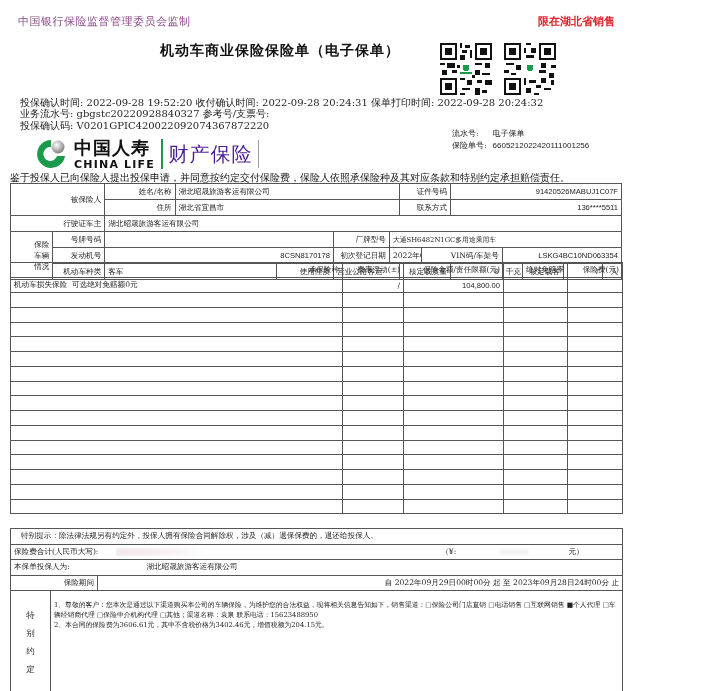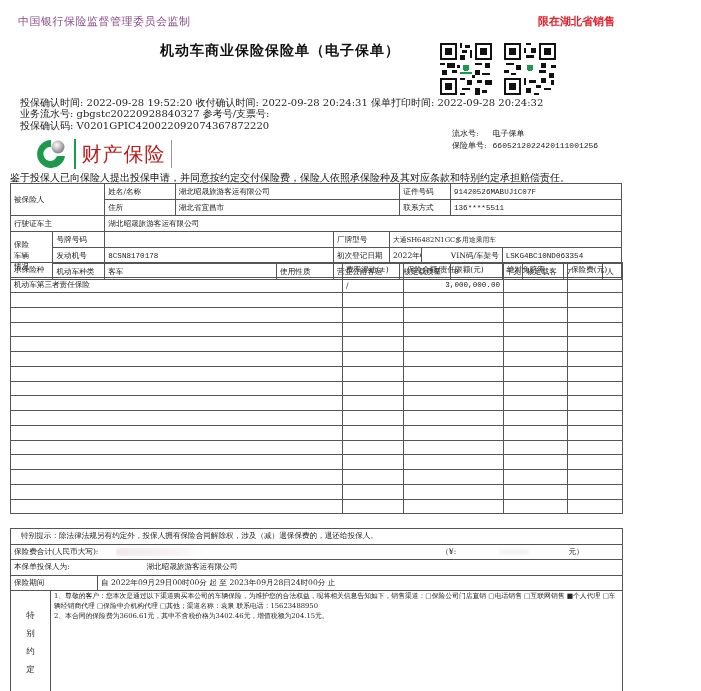--- a/index.html
+++ b/index.html
@@ -18,37 +18,37 @@
   .policy-info { left: 452px; font-size: 8px; white-space: nowrap; color:#222; }
   .pi1 { top: 128px; }
   .pi2 { top: 140px; }
   .pi-label { display: inline-block; width: 38px; }
   .logo { left: 34px; top: 136px; height: 36px; display: flex; align-items: center; }
   .logo-mark { width: 34px; height: 34px; }
   .logo-text { margin-left: 6px; display: flex; flex-direction: column; line-height: 1; }
   .logo-cn { font-family: "DejaVu Sans", "Liberation Sans", sans-serif; font-weight: bold; font-size: 18px; color: #111; letter-spacing: 1px; }
   .logo-en { font-family: "DejaVu Sans", "Liberation Sans", sans-serif; font-weight: bold; font-size: 11px; color: #111; letter-spacing: 1.2px; margin-top: 2px; }
   .logo-sep { width: 1.5px; height: 30px; background: #1a9a4a; margin: 0 6px; }
-  .logo-sub { font-family: "DejaVu Sans", "Liberation Sans", sans-serif; font-size: 20px; color: #b91c1c; letter-spacing: 1px; text-align: right; }
+  .logo-sub { font-family: "DejaVu Sans", "Liberation Sans", sans-serif; font-size: 20px; color: #4c1d95; letter-spacing: 1px; text-align: right; }
   .logo-sep2 { width: 1px; height: 28px; background: #999; margin-left: 5px; }
   .preamble { left: 10px; top: 171px; font-size: 10px; color: #111; white-space: nowrap; }
 
   table { border-collapse: collapse; position: absolute; left: 10px; width: 612px; table-layout: fixed; }
   td { border: 1px solid #555; font-size: 7.6px; padding: 0 3px; height: 16px; white-space: nowrap; overflow: hidden; color: #222; }
-  .c { text-align: left; }
+  .c { text-align: right; }
   .r { text-align: right; }
   .t1 { top: 183px; }
   .t2 { top: 262px; }
   .t2 td { height: 15px; }
   .t2 .blank td { height: 14.75px; }
   .t3 { top: 528px; }
   .t3 td { height: 15.5px; }
   .special td.label { text-align: center; vertical-align: middle; font-size: 8.5px; line-height: 18px; }
-  .special td.content { vertical-align: top; white-space: normal; font-size: 6.8px; line-height: 10px; padding-top: 0; }
-  .sans { font-family: Liberation Mono, monospace; }
+  .special td.content { vertical-align: top; white-space: normal; font-size: 6.8px; line-height: 10px; padding-top: 9px; }
+  .sans { font-family: Liberation Sans, sans-serif; text-align: right; }
   .blur { display: inline-block; width: 90px; height: 8px; background: linear-gradient(90deg, #f2e8ea, #f7f2f3 60%, #fff); border-radius: 3px; vertical-align: middle; filter: blur(1px); }
   .blur2 { display: inline-block; width: 30px; height: 6px; background: #f3f3f3; border-radius: 3px; vertical-align: middle; filter: blur(1px); }
 </style>
 </head>
 <body>
 
 <div class="abs regulator">中国银行保险监督管理委员会监制</div>
 <div class="abs region">限在湖北省销售</div>
 <div class="abs title">机动车商业保险保险单（电子保单）</div>
 
@@ -150,20 +150,24 @@
   <svg class="logo-mark" viewBox="0 0 34 34">
     <defs>
       <radialGradient id="ball" cx="40%" cy="35%" r="60%">
         <stop offset="0" stop-color="#ffffff"></stop>
         <stop offset="1" stop-color="#8a8a8a"></stop>
       </radialGradient>
     </defs>
     <path d="M17 3 A14 14 0 1 0 31 19 L23 19 A7 7 0 1 1 17 10 Z" fill="#1a9a4a"></path>
     <circle cx="24" cy="10" r="6.5" fill="url(#ball)"></circle>
   </svg>
+  <div class="logo-text">
+    <span class="logo-cn">中国人寿</span>
+    <span class="logo-en">CHINA LIFE</span>
+  </div>
   <span class="logo-sep"></span>
   <span class="logo-sub">财产保险</span>
   <span class="logo-sep2"></span>
 </div>
 
 <div class="abs preamble">鉴于投保人已向保险人提出投保申请，并同意按约定交付保险费，保险人依照承保险种及其对应条款和特别约定承担赔偿责任。</div>
 
 <table class="t1">
   <colgroup>
     <col style="width:41px">
@@ -245,23 +249,23 @@
   </colgroup>
   <tbody>
       <tr>
     <td class="c">承保险种</td>
     <td class="c">费率浮动(±)</td>
     <td class="c">保险金额/责任限额(元)</td>
     <td class="c">绝对免赔率</td>
     <td class="c">保险费(元)</td>
   </tr>
   <tr>
-    <td>机动车第三者责任保险</td>
+    <td style="white-space:pre;">机动车损失保险  可选绝对免赔额0元</td>
     <td class="c">/</td>
-    <td class="r sans">3,000,000.00</td>
+    <td class="r sans">104,800.00</td>
     <td></td>
     <td></td>
   </tr>
   </tbody>
     <tbody id="blank-rows">
       <tr class="blank">
         <td></td>
         <td></td>
         <td></td>
         <td></td>

